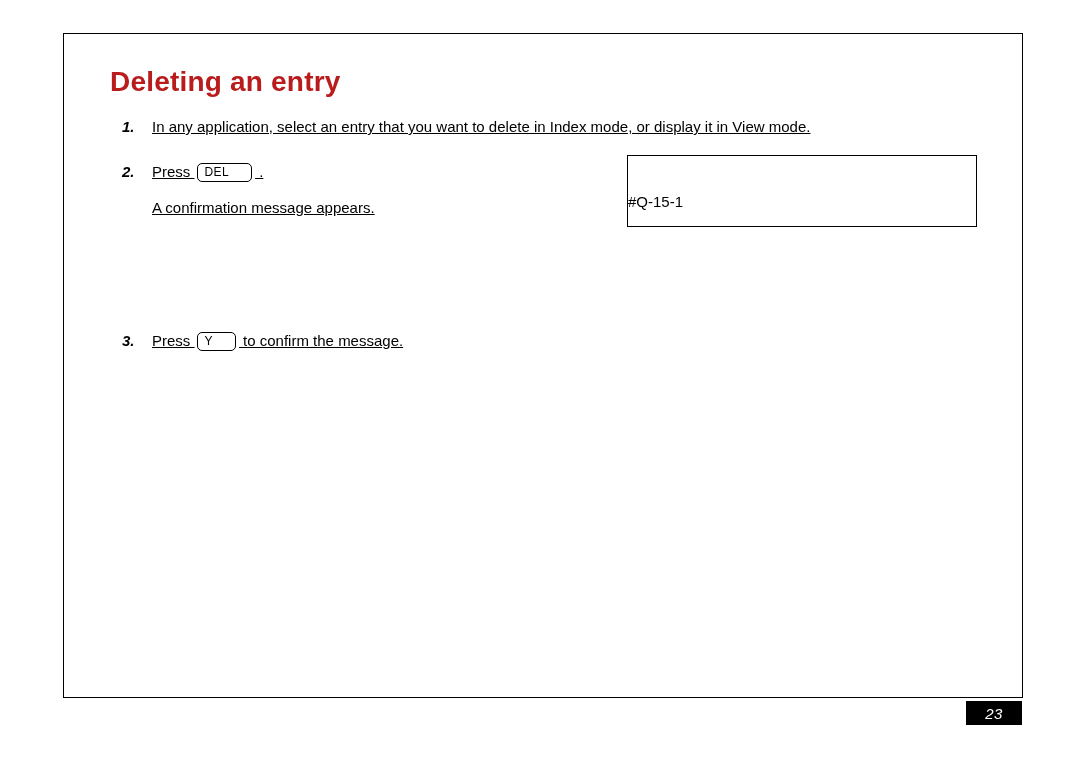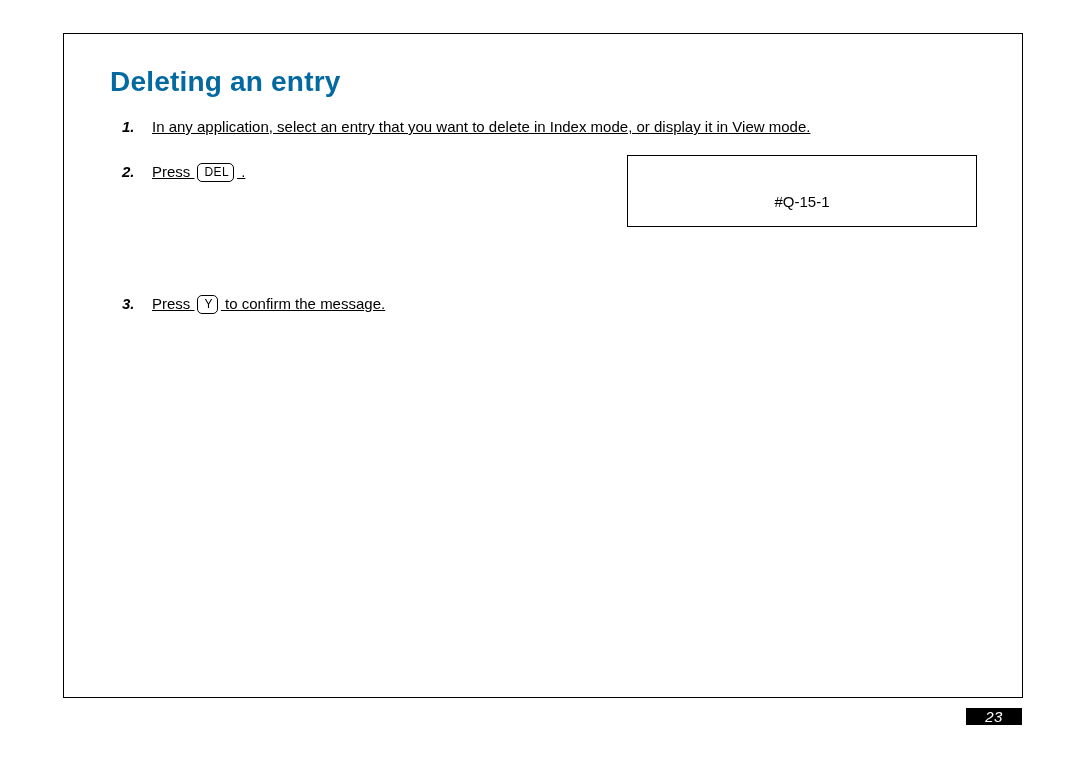--- a/index.html
+++ b/index.html
@@ -22,21 +22,21 @@
       top: 33px;
       width: 960px;
       height: 665px;
       border: 1px solid #000;
       padding: 32px 40px 32px 46px;
     }
 
     .section-title {
       font-size: 28px;
       font-weight: bold;
-      color: #0369a1;
+      color: #b91c1c;
       letter-spacing: 0.2px;
       margin-bottom: 18px;
     }
 
     .steps {
       list-style: none;
       padding-left: 42px;
     }
 
     .step {
@@ -57,21 +57,21 @@
 
     .step-body {
       display: block;
       text-decoration: underline;
     }
 
     .keycap {
       display: inline-block;
       border: 1.3px solid #000;
       border-radius: 5px;
-      padding: 1px 4px 1px 7px;
+      padding: 1px 22px 1px 7px;
       font-size: 12px;
       line-height: 15px;
       vertical-align: 1px;
       margin: 0 3px 0 2px;
       letter-spacing: 0.4px;
     }
 
     .step2-wrapper {
       position: relative;
     }
@@ -82,36 +82,36 @@
 
     .callout-box {
       position: absolute;
       left: 475px;
       top: -6px;
       width: 350px;
       height: 72px;
       border: 1.3px solid #000;
       display: flex;
       align-items: flex-end;
-      justify-content: center;
+      justify-content: flex-start;
       padding-bottom: 12px;
       font-size: 15px;
       color: #000;
     }
 
     .step3-wrapper {
       margin-top: 110px;
     }
 
     .page-number-box {
       position: absolute;
       right: 0;
       bottom: -28px;
       width: 56px;
-      height: 17px;
+      height: 24px;
       background: #000;
       color: #fff;
       font-style: italic;
       font-size: 15px;
       font-weight: normal;
       display: flex;
       align-items: center;
       justify-content: center;
       letter-spacing: 0.5px;
     }
@@ -128,20 +128,21 @@
     <li class="step">
       <span class="step-number">1.</span>
       <span class="step-body">In any application, select an entry that you want to delete in Index mode, or display it in View mode.</span>
     </li>
 
     <li class="step step2-wrapper">
       <span class="step-number">2.</span>
       <span class="step-body">
         <span>Press </span><span class="keycap">DEL</span><span> .</span>
       </span>
+      <span class="step-body sub-line">A confirmation message appears.</span>
 
       <div class="callout-box">
         <span>#Q-15-1</span>
       </div>
     </li>
 
     <li class="step step3-wrapper">
       <span class="step-number">3.</span>
       <span class="step-body">
         <span>Press </span><span class="keycap">Y</span><span> to confirm the message.</span>

